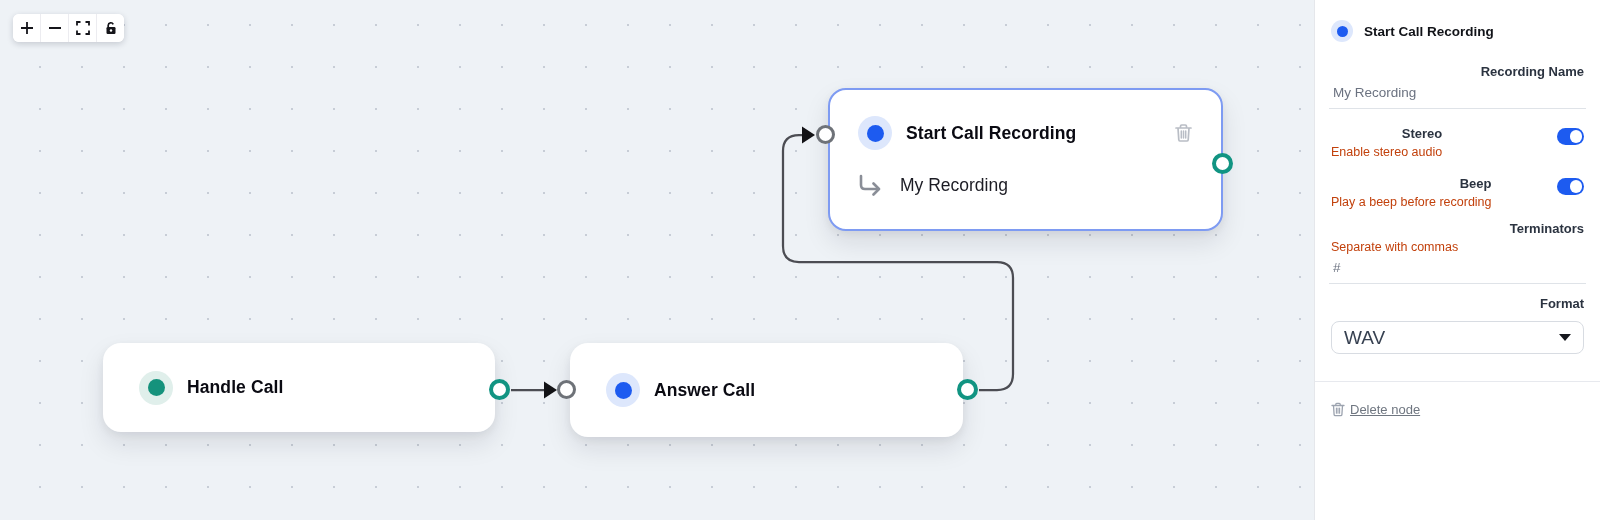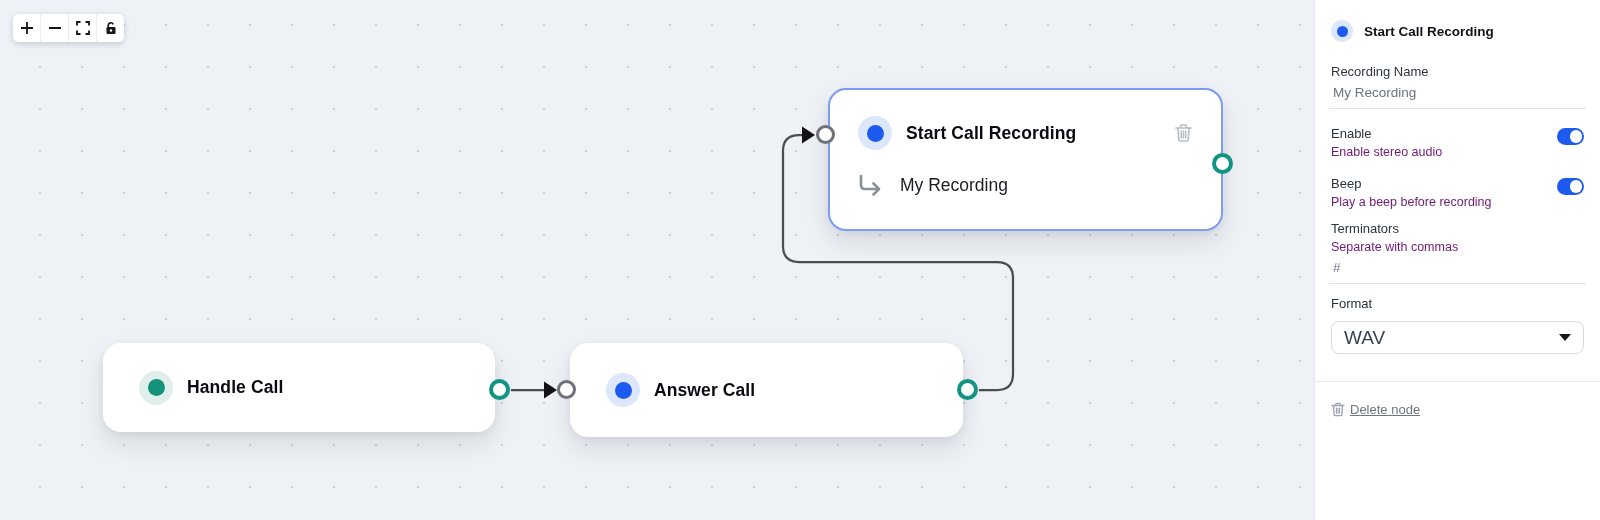--- a/index.html
+++ b/index.html
@@ -62,22 +62,22 @@
   
   .panel {
     position:absolute; left:1314px; top:0; width:286px; height:520px;
     background:#fff; border-left:1px solid #e5e7eb; padding:0 16px;
   }
   .panel-header { display:flex; align-items:center; gap:11px; margin-top:20px; }
   .panel-icon { width:22px; height:22px; border-radius:50%; background:#dde7fc; display:flex; align-items:center; justify-content:center; }
   .panel-icon .dot { width:11px; height:11px; border-radius:50%; background:#1d5bf0; display:block; }
   .panel-title { font-size:13.5px; font-weight:bold; color:#111318; }
 
-  .field-label { font-size:13px; font-weight:400; color:#2b3340; }
-  .field-desc { font-size:12.5px; color:#701a75; margin-top:4px; }
+  .field-label { font-size:13px; font-weight:700; color:#2b3340;text-align:right; }
+  .field-desc { font-size:12.5px; color:#c2410c; margin-top:4px; }
   .line-input {
     font-size:13.5px; color:#6b7280; padding:6px 4px 8px; border-bottom:1px solid #dfe3e8; margin:0 -2px;
   }
   .mt-24 { margin-top:22px; }
   .mt-18 { margin-top:12px; }
 
   .toggle-row { display:flex; align-items:flex-start; justify-content:space-between; margin-top:17px; }
   .toggle {
     position:relative; width:27px; height:16.5px; border-radius:9px; background:#1d5bf0; margin-top:2px;
     flex:0 0 auto; cursor:pointer;
@@ -193,21 +193,21 @@
           <span class="dot"></span>
         </span>
       <span class="panel-title">Start Call Recording</span>
     </div>
 
     <div class="field-label mt-24">Recording Name</div>
     <div class="line-input">My Recording</div>
 
     <div class="toggle-row">
       <div>
-        <div class="field-label">Enable</div>
+        <div class="field-label">Stereo</div>
         <div class="field-desc">Enable stereo audio</div>
       </div>
       <div class="toggle">
           <span class="knob"></span>
         </div>
     </div>
 
     <div class="toggle-row">
       <div>
         <div class="field-label">Beep</div>

